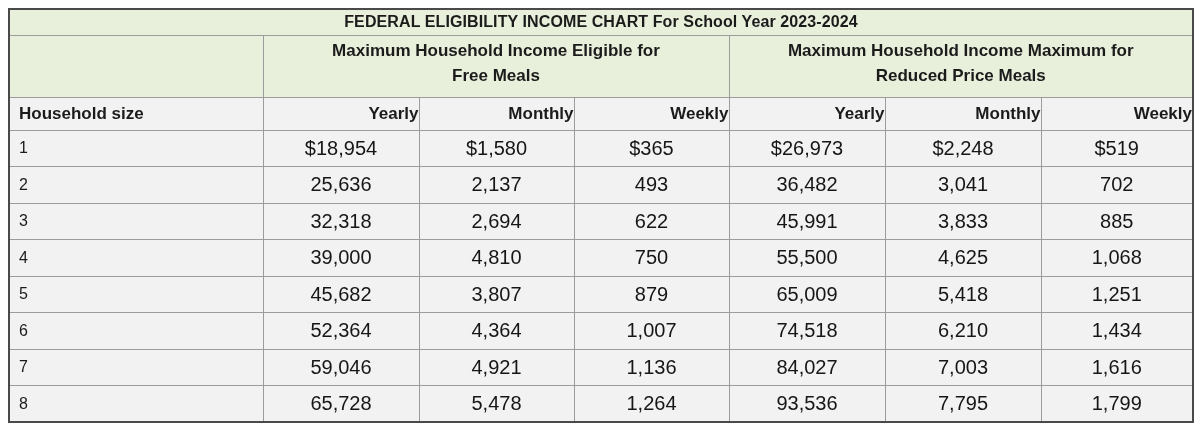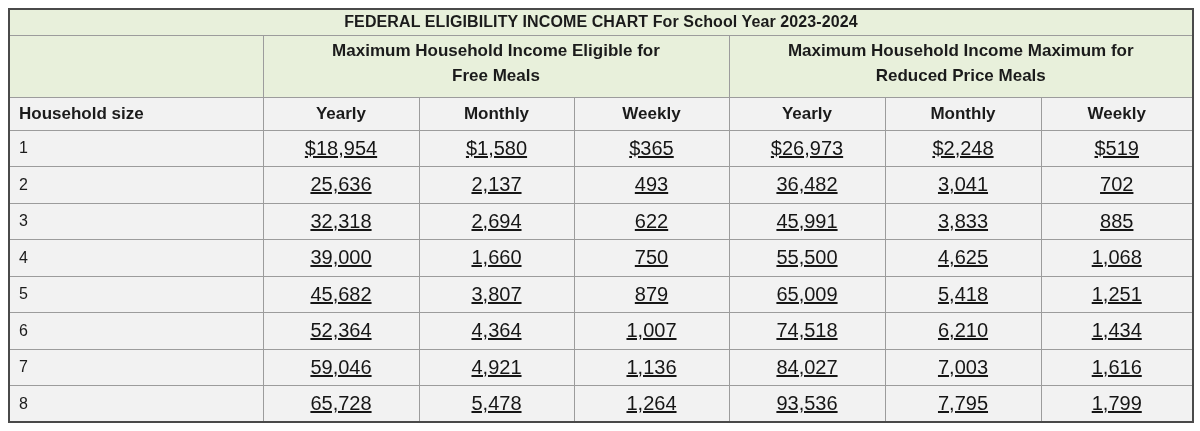--- a/index.html
+++ b/index.html
@@ -51,42 +51,41 @@
     font-weight: bold;
     font-size: 17px;
     text-align: center;
     line-height: 1.45;
     padding: 2px 52px 6px 52px;
   }
   .subheader-row td {
     background: #f2f2f2;
     font-weight: bold;
     font-size: 17px;
-    text-align: center;
+    text-align: right;
     height: 33px;
   }
   .subheader-row td.label-cell {
     text-align: left;
     padding-left: 9px;
     margin-top: 48px;
   }
   tbody.data-body td {
     background: #f2f2f2;
     height: 31px;
   }
   tbody.data-body td.label-cell {
     text-align: left;
     padding-left: 9px;
     font-size: 16px;
   }
   tbody.data-body td.value-cell {
     text-align: center;
     font-size: 20px;
     color: #161616;
-    text-decoration: underline;
   }
 </style>
 </head>
 <body>
 
 <div class="page">
   <table class="income-table">
     <colgroup>
       <col style="width:254px">
       <col style="width:156px">
@@ -139,21 +138,21 @@
           <td class="value-cell">32,318</td>
           <td class="value-cell">2,694</td>
           <td class="value-cell">622</td>
           <td class="value-cell">45,991</td>
           <td class="value-cell">3,833</td>
           <td class="value-cell">885</td>
         </tr>
         <tr>
           <td class="label-cell">4</td>
           <td class="value-cell">39,000</td>
-          <td class="value-cell">1,660</td>
+          <td class="value-cell">4,810</td>
           <td class="value-cell">750</td>
           <td class="value-cell">55,500</td>
           <td class="value-cell">4,625</td>
           <td class="value-cell">1,068</td>
         </tr>
         <tr>
           <td class="label-cell">5</td>
           <td class="value-cell">45,682</td>
           <td class="value-cell">3,807</td>
           <td class="value-cell">879</td>

